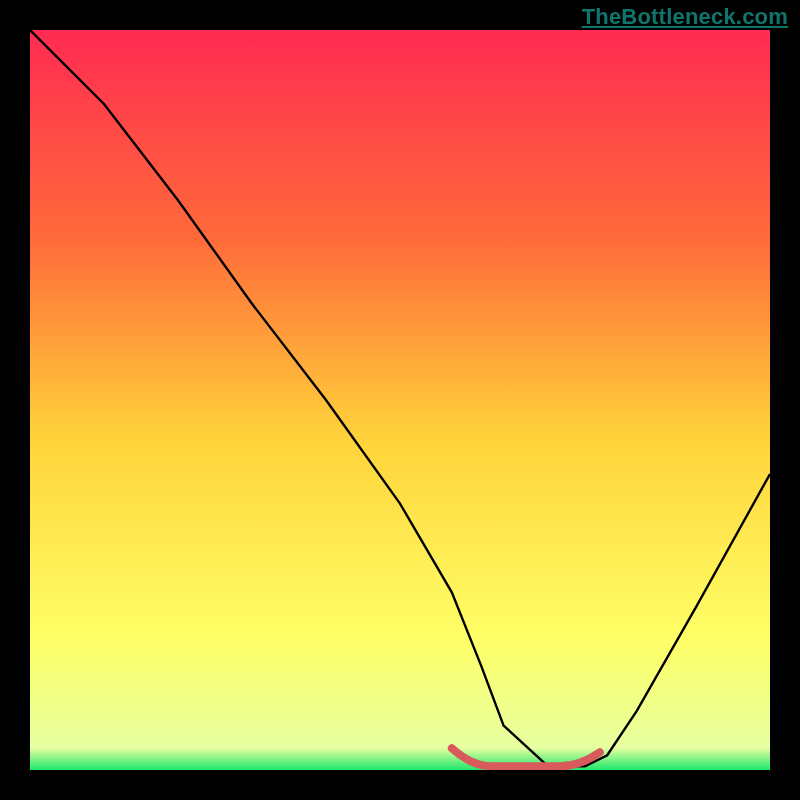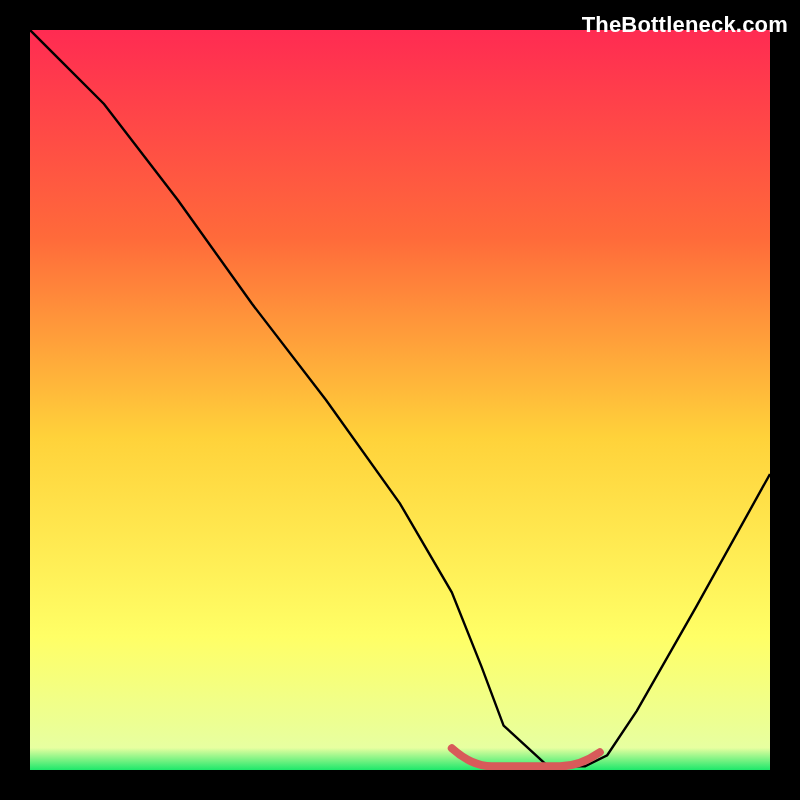--- a/index.html
+++ b/index.html
@@ -1,27 +1,28 @@
 <!DOCTYPE html>
 <html><head>
 <meta charset="utf-8">
 <style>
   * { margin: 0; padding: 0; box-sizing: border-box; }
   html, body { width: 800px; height: 800px; background: #000; overflow: hidden; }
   .container { position: relative; width: 800px; height: 800px; background: #000; }
   .watermark {
     position: absolute;
-    top: 12px;
+    top: 4px;
     right: 12px;
-    color: #ffffff;
+    color: #0f766e;
     font-family: Arial, Helvetica, sans-serif;
     font-size: 22px;
     font-weight: 600;
     letter-spacing: 0.2px;
     z-index: 10;
+    text-decoration: underline;
   }
   .plot {
     position: absolute;
     left: 30px;
     top: 30px;
     width: 740px;
     height: 740px;
   }
   svg { display: block; }
 </style>

